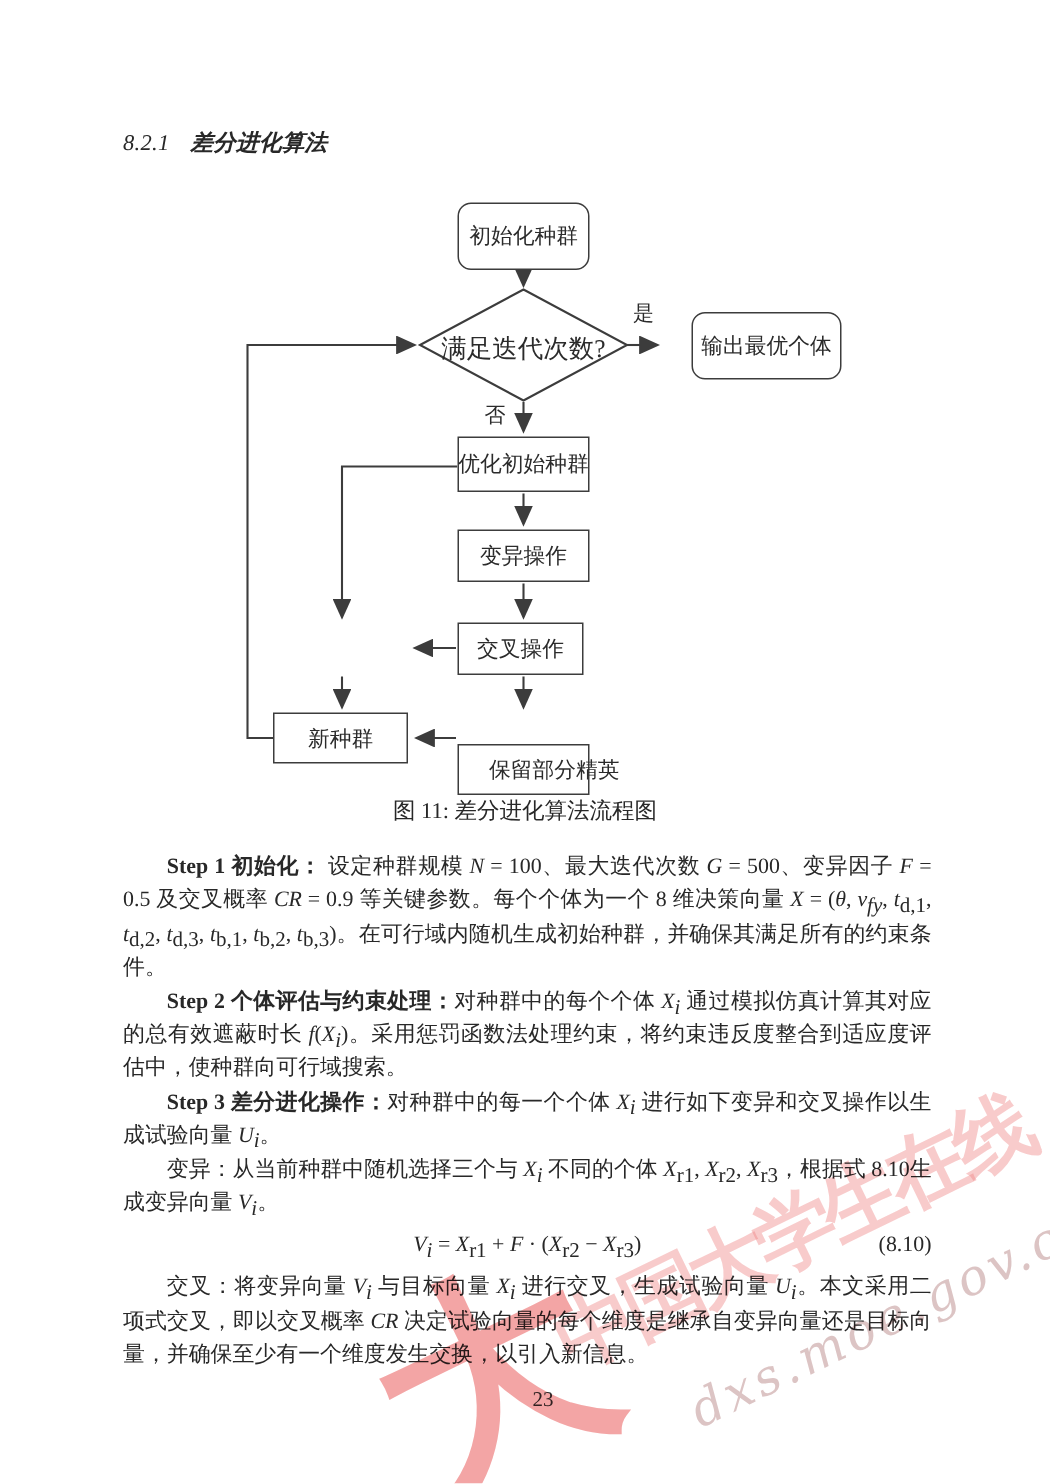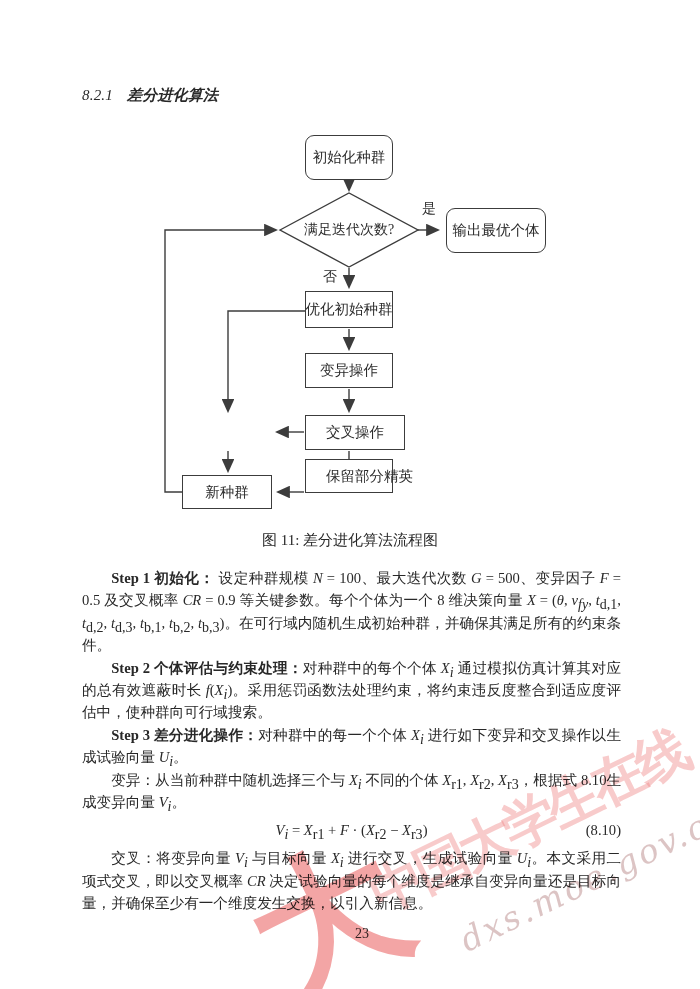--- a/index.html
+++ b/index.html
@@ -24,30 +24,30 @@
   .fc-node{
     position:absolute;
     border:1.4px solid #3c3c3c;
     background:#fff;
     display:flex;align-items:center;justify-content:center;
     font-size:14.5px;color:#2b2b2b;
     box-sizing:border-box;white-space:nowrap;
   }
   .rounded{border-radius:9px;}
   .n-init{left:305px;top:135px;width:88px;height:45px;}
-  .n-out{left:446px;top:208px;width:100px;height:45px;}
+  .n-out{left:461px;top:208px;width:100px;height:45px;}
   .n-opt{left:305px;top:291px;width:88px;height:37px;}
   .n-mut{left:305px;top:353px;width:88px;height:35px;}
-  .n-cross{left:305px;top:415px;width:100px;height:35px;}
+  .n-cross{left:305px;top:415px;width:84px;height:35px;}
   .n-sel{left:182px;top:415px;width:90px;height:35px;}
-  .n-elite{left:305px;top:459px;width:88px;height:34px;padding-left:41px;}
+  .n-elite{left:305px;top:496px;width:88px;height:34px;padding-left:41px;}
   .n-new{left:182px;top:475px;width:90px;height:34px;}
   .n-decision-label{
     position:absolute;left:284px;top:221px;width:130px;
-    text-align:center;font-size:14px;color:#2b2b2b;white-space:nowrap;
+    text-align:center;font-size:17px;color:#2b2b2b;white-space:nowrap;
   }
   .edge-label{position:absolute;font-size:14px;color:#2b2b2b;}
   .lbl-yes{left:422px;top:200px;}
   .lbl-no{left:323px;top:268px;}
   .fig-caption{
     position:absolute;left:0;top:531px;width:700px;
     text-align:center;font-size:15px;color:#282828;
   }
   
   .bodytext{

